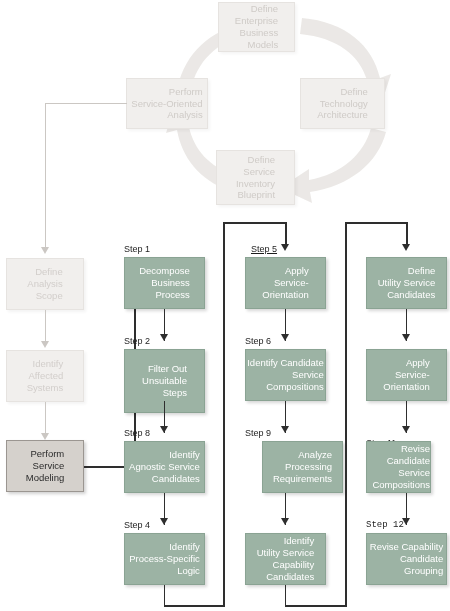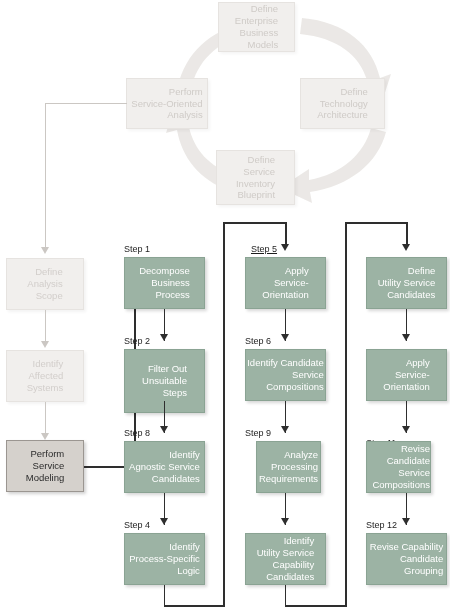--- a/index.html
+++ b/index.html
@@ -227,21 +227,21 @@
 
   <div class="step-label" style="left:245px; top:336px;">Step 6</div>
   <div class="box green-box" style="left:245px; top:349px; width:81px; height:52px;">Identify Candidate
 Service
 Compositions</div>
 
   <div class="vline" style="left:284.5px; top:401px; height:32px;"></div>
   <div class="arrow-down" style="left:281px; top:426px;"></div>
 
   <div class="step-label" style="left:245px; top:428px;">Step 9</div>
-  <div class="box green-box" style="left:256px; top:441px; width:65px; height:52px;">Analyze
+  <div class="box green-box" style="left:262px; top:441px; width:81px; height:52px;">Analyze
 Processing
 Requirements</div>
 
   <div class="vline" style="left:284.5px; top:493px; height:32px;"></div>
   <div class="arrow-down" style="left:281px; top:518px;"></div>
 
   <div class="step-label" style="left:245px; top:504px;margin-top:38px;">Step 8</div>
   <div class="box green-box" style="left:245px; top:533px; width:81px; height:52px;">Identify
 Utility Service
 Capability
@@ -271,21 +271,21 @@
   <div class="arrow-down" style="left:402px; top:426px;"></div>
 
   <div class="step-label" style="left:366px; top:428px;margin-top:10px;">Step 11</div>
   <div class="box green-box" style="left:366px; top:441px; width:65px; height:52px;">Revise Candidate
 Service
 Compositions</div>
 
   <div class="vline" style="left:405.5px; top:493px; height:32px;"></div>
   <div class="arrow-down" style="left:402px; top:518px;"></div>
 
-  <div class="step-label" style="left:366px; top:520px;">Step 12</div>
+  <div class="step-label" style="left:366px; top:520px;font-family:Liberation Mono, monospace;">Step 12</div>
   <div class="box green-box" style="left:366px; top:533px; width:81px; height:52px;">Revise Capability
 Candidate
 Grouping</div>
 
   <div id="credit">"SOA: Principles of Service Design"
 Copyright Prentice Hall/PearsonPTR</div>
 
 </div>
 
 </body></html>

